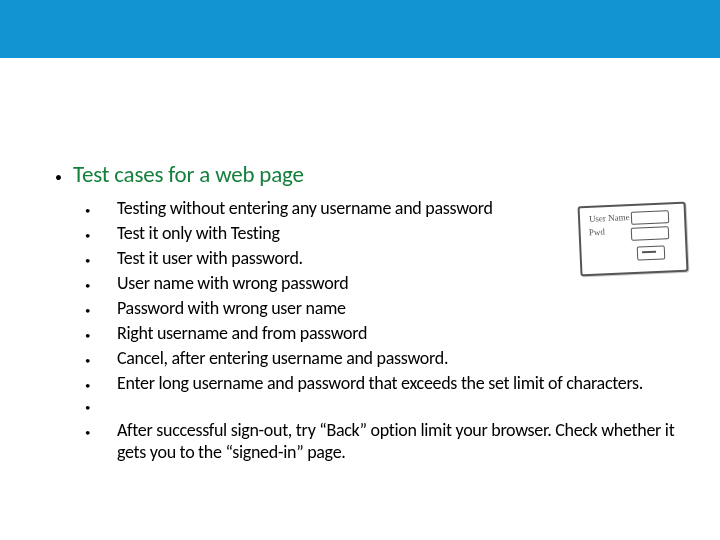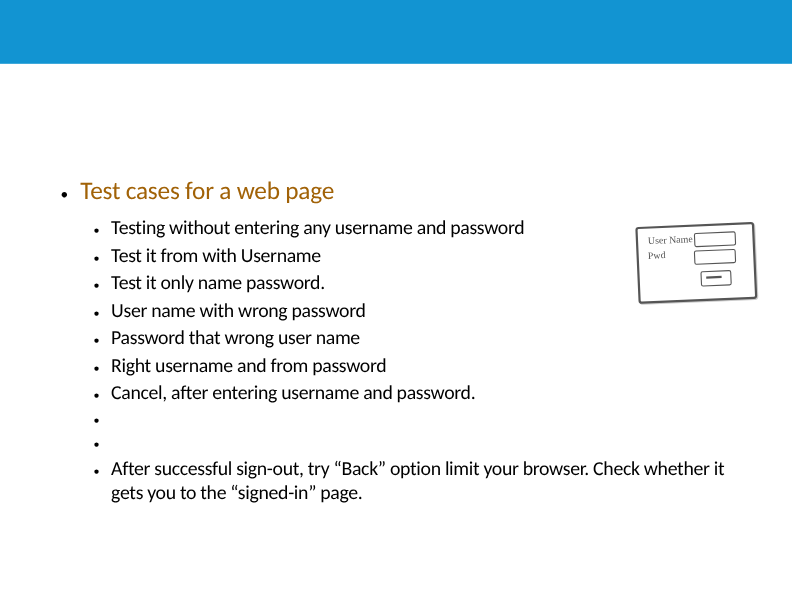--- a/index.html
+++ b/index.html
@@ -36,21 +36,21 @@
   .main-bullet {
     width: 18px;
     flex: 0 0 18px;
     text-align: left;
     color: #000;
     font-size: 14px;
     line-height: 26px;
   }
   .main-text {
     font-size: 23px;
-    color: #a16207;
+    color: #15803d;
     letter-spacing: -0.2px;
   }
   .sub-list {
     list-style: none;
     padding: 0;
     margin: 0 0 0 30px;
   }
   .sub-list li {
     display: flex;
     align-items: baseline;
@@ -60,20 +60,21 @@
     letter-spacing: -0.3px;
   }
   .sub-bullet {
     width: 16px;
     flex: 0 0 16px;
     font-size: 11px;
     color: #000;
   }
   .sub-text {
     flex: 1;
+    margin-left: 16px;
   }
   .sketch {
     position: absolute;
     top: 200px;
     right: 30px;
     width: 115px;
     height: 78px;
   }
   .sketch .paper {
     position: absolute;
@@ -120,44 +121,45 @@
       <span class="main-bullet">•</span>
       <span class="main-text">Test cases for a web page</span>
     </div>
     <ul class="sub-list">
       <li>
           <span class="sub-bullet">•</span>
           <span class="sub-text">Testing without entering any username and password</span>
         </li>
       <li>
           <span class="sub-bullet">•</span>
-          <span class="sub-text">Test it from with Username</span>
+          <span class="sub-text">Test it only with Testing</span>
         </li>
       <li>
           <span class="sub-bullet">•</span>
-          <span class="sub-text">Test it only name password.</span>
+          <span class="sub-text">Test it user with password.</span>
         </li>
       <li>
           <span class="sub-bullet">•</span>
           <span class="sub-text">User name with wrong password</span>
         </li>
       <li>
           <span class="sub-bullet">•</span>
-          <span class="sub-text">Password that wrong user name</span>
+          <span class="sub-text">Password with wrong user name</span>
         </li>
       <li>
           <span class="sub-bullet">•</span>
           <span class="sub-text">Right username and from password</span>
         </li>
       <li>
           <span class="sub-bullet">•</span>
           <span class="sub-text">Cancel, after entering username and password.</span>
         </li>
       <li>
           <span class="sub-bullet">•</span>
+          <span class="sub-text">Enter long username and password that exceeds the set limit of characters.</span>
         </li>
       <li>
           <span class="sub-bullet">•</span>
         </li>
       <li>
           <span class="sub-bullet">•</span>
           <span class="sub-text">After successful sign-out, try “Back” option limit your browser. Check whether it gets you to the “signed-in” page.</span>
         </li>
     </ul>
   </div>

